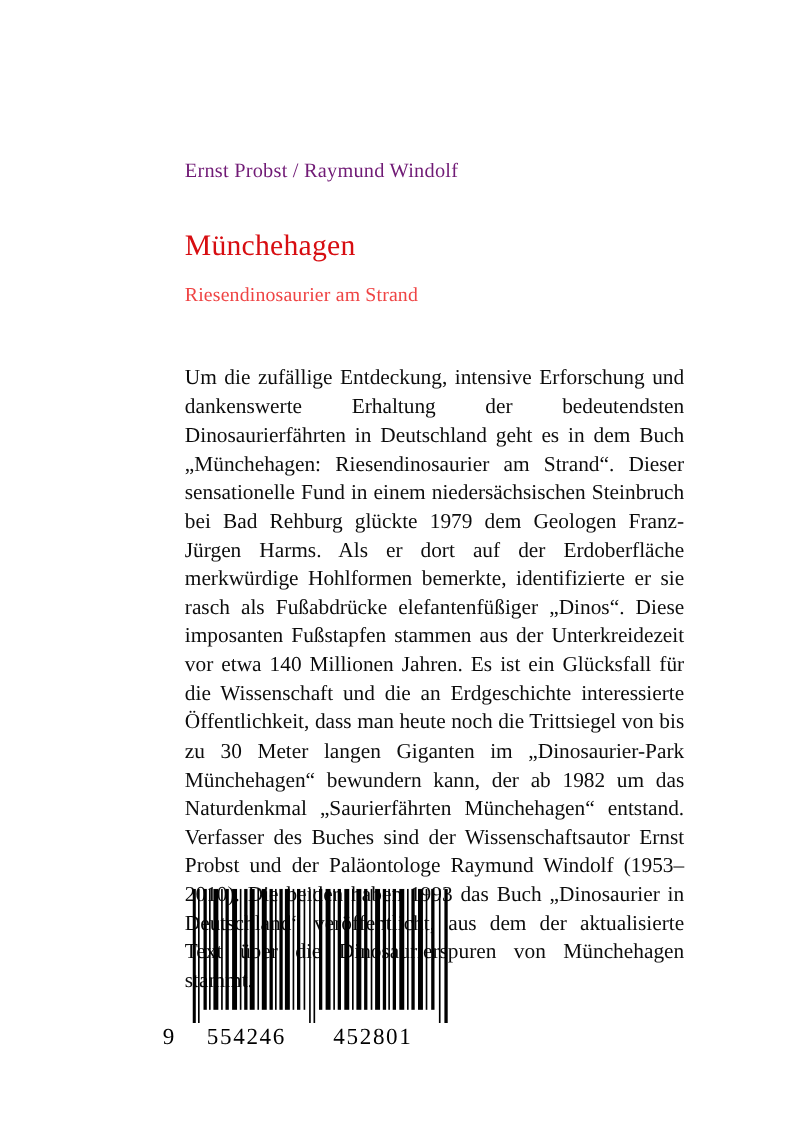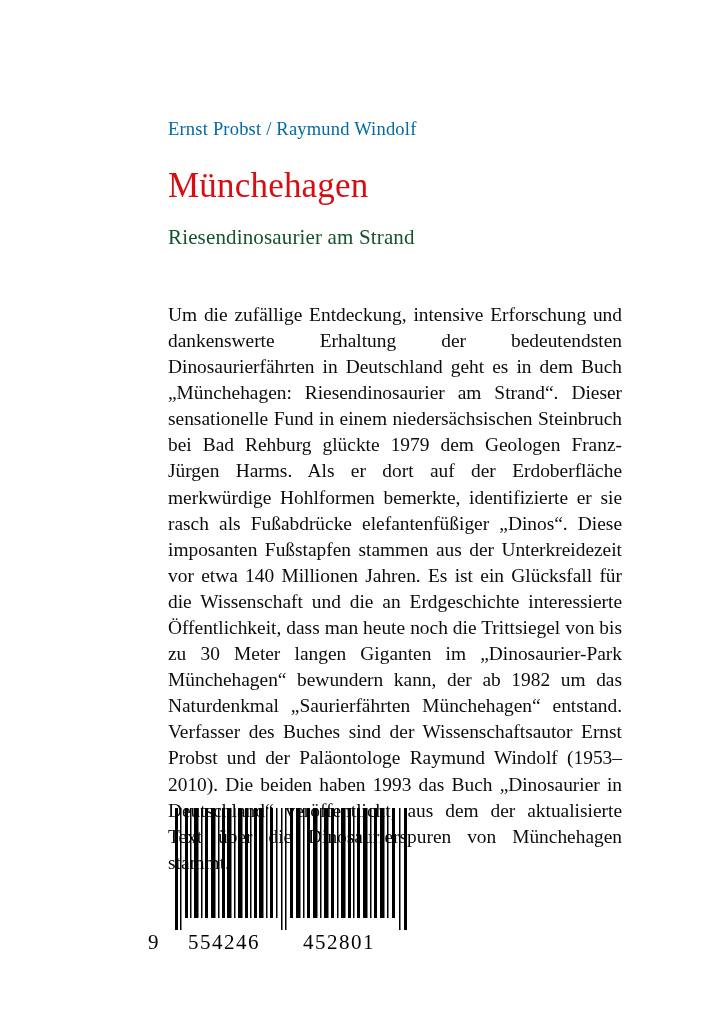--- a/index.html
+++ b/index.html
@@ -24,35 +24,36 @@
     position: absolute;
     left: 168px;
     top: 118px;
     width: 454px;
   }
   .authors {
     font-family: "Liberation Serif", serif;
     font-size: 18.5px;
     line-height: 1.25;
     letter-spacing: 0.2px;
-    color: #0369a1;
+    color: #701a75;
+    margin-top: 27px;
   }
   .title {
-    margin-top: 26px;
+    margin-top: 41px;
     font-family: "Liberation Serif", serif;
-    font-size: 35px;
+    font-size: 27px;
     line-height: 1.1;
     color: #d70d11;
     letter-spacing: 0.2px;
   }
   .subtitle {
     margin-top: 18px;
-    font-size: 21px;
+    font-size: 18px;
     line-height: 1.25;
-    color: #14532d;
+    color: #ef4444;
     letter-spacing: 0.15px;
   }
   .blurb {
     margin-top: 52px;
     font-size: 19.4px;
     line-height: 1.345;
     text-align: justify;
     text-justify: inter-word;
     color: #0c0c0c;
     hyphens: manual;

